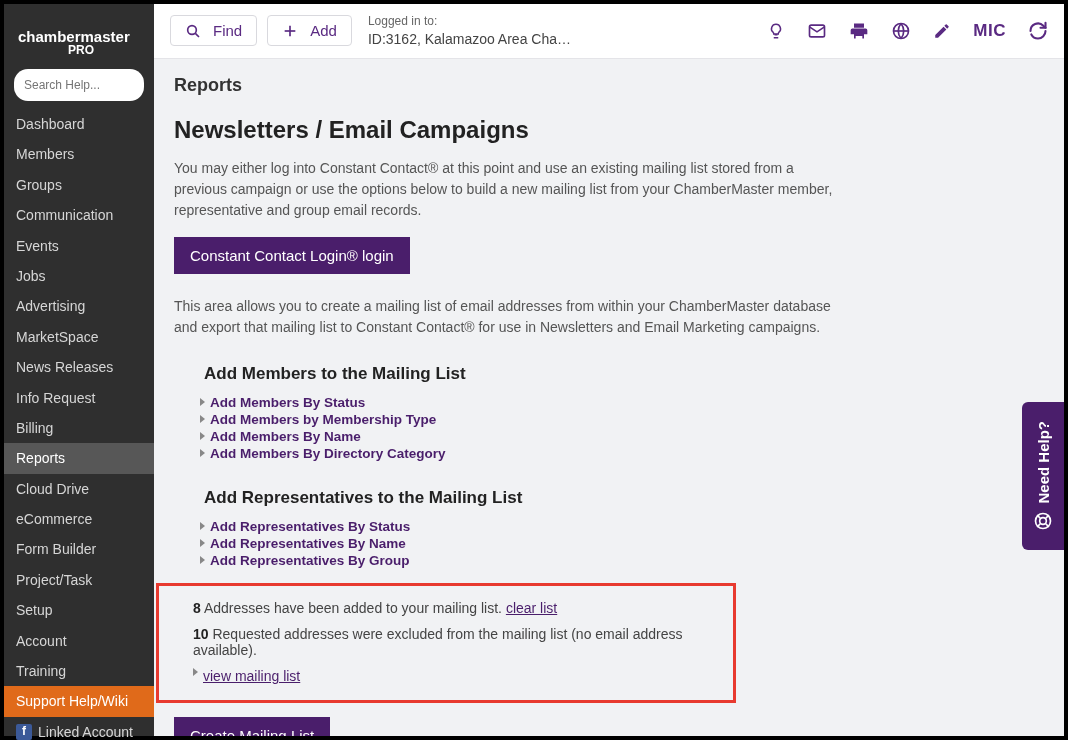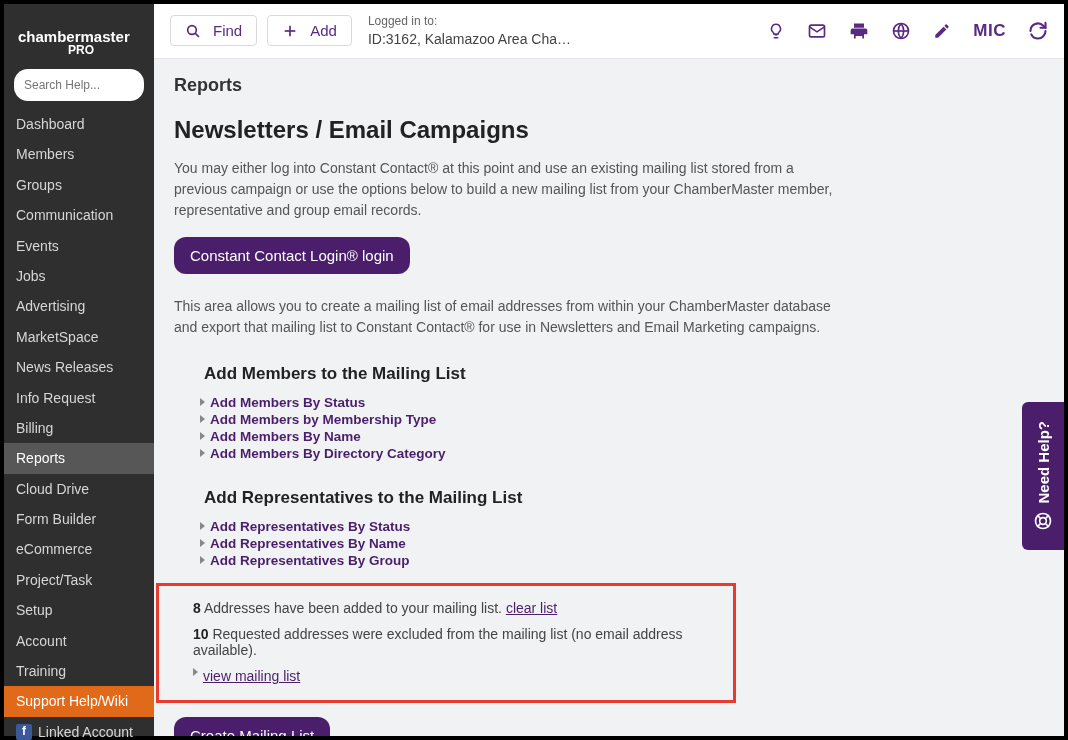--- a/index.html
+++ b/index.html
@@ -112,21 +112,21 @@
     font-weight: 700; font-size: 18px; color: #333; margin-bottom: 20px;
   }
   .page-title {
     font-weight: 700; font-size: 24px; color: #222; margin-bottom: 14px;
   }
   .para { color: #555; font-size: 14px; line-height: 1.5; max-width: 660px; margin-bottom: 16px; }
   .btn-purple {
     background: #4a1e6b;
     color: #fff;
     border: none;
-    border-radius: 12px;
+    border-radius: 0;
     padding: 10px 16px;
     font-size: 15px;
     font-weight: 500;
     cursor: pointer;
   }
   .section { margin-top: 26px; }
   .section h3 {
     font-size: 17px; font-weight: 700; color: #222; margin-bottom: 10px;
     padding-left: 30px;
   }
@@ -202,22 +202,22 @@
         <div class="nav-item"><span>Communication</span></div>
         <div class="nav-item"><span>Events</span></div>
         <div class="nav-item"><span>Jobs</span></div>
         <div class="nav-item"><span>Advertising</span></div>
         <div class="nav-item"><span>MarketSpace</span></div>
         <div class="nav-item"><span>News Releases</span></div>
         <div class="nav-item"><span>Info Request</span></div>
         <div class="nav-item"><span>Billing</span></div>
         <div class="nav-item active"><span>Reports</span></div>
         <div class="nav-item"><span>Cloud Drive</span></div>
+        <div class="nav-item"><span>eCommerce</span></div>
         <div class="nav-item"><span>Form Builder</span></div>
-        <div class="nav-item"><span>eCommerce</span></div>
         <div class="nav-item"><span>Project/Task</span></div>
         <div class="nav-item"><span>Setup</span></div>
         <div class="nav-item"><span>Account</span></div>
         <div class="nav-item"><span>Training</span></div>
         <div class="nav-item highlight"><span>Support Help/Wiki</span></div>
         <div class="nav-item fb">
           <span class="fb-icon">f</span>
           <span>Linked Account</span>
         </div>
       </div>

